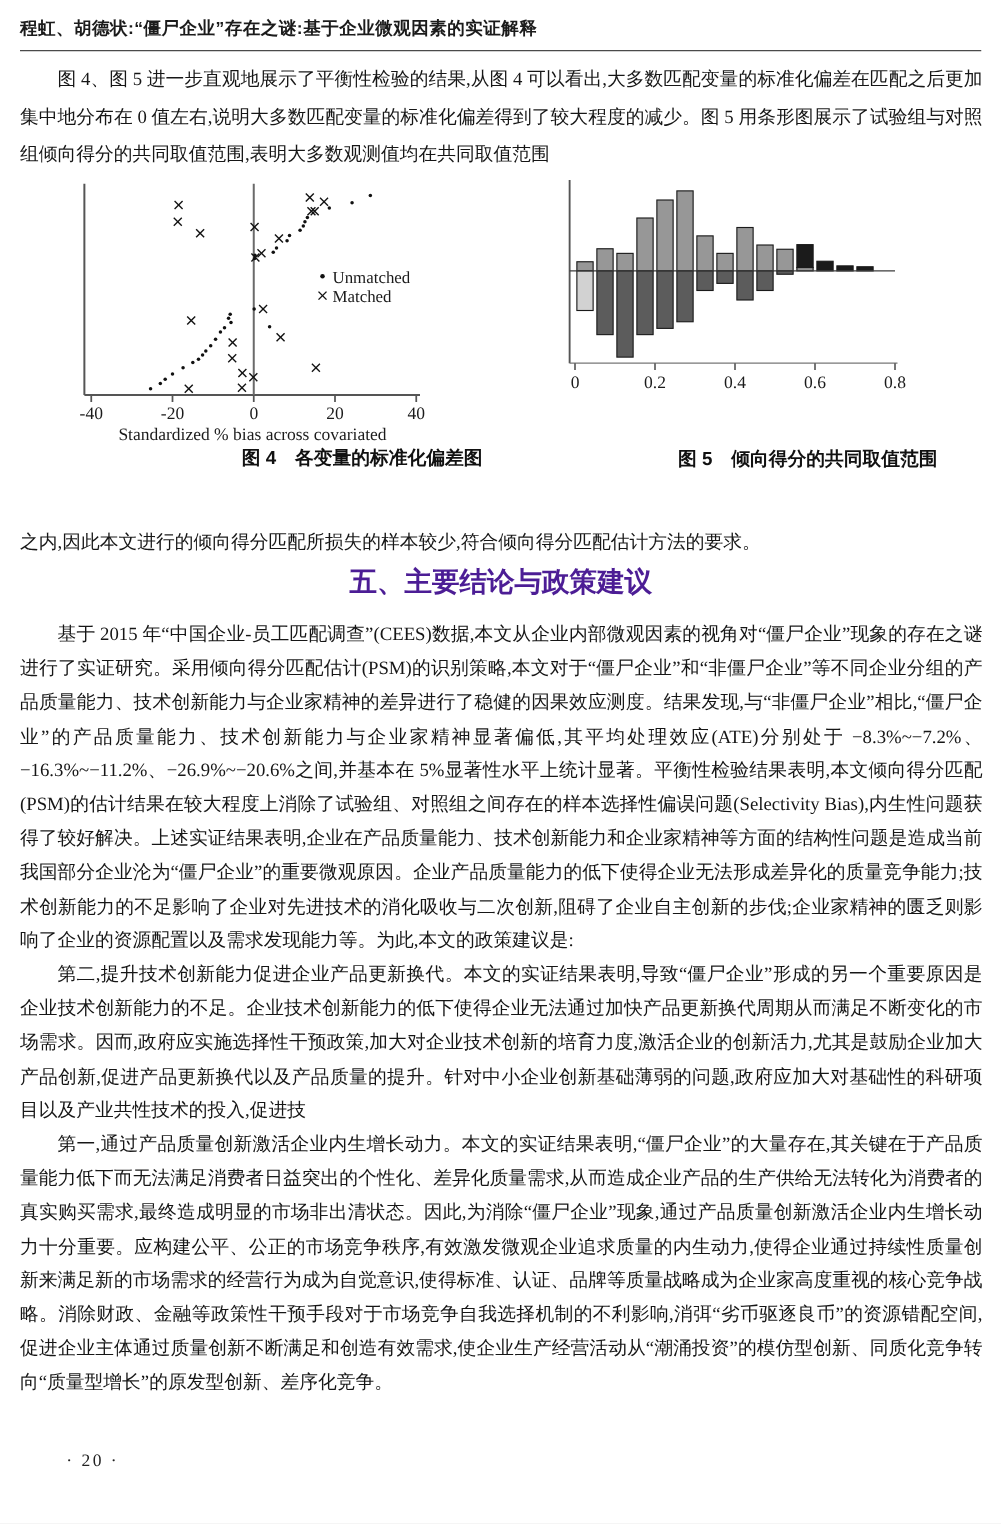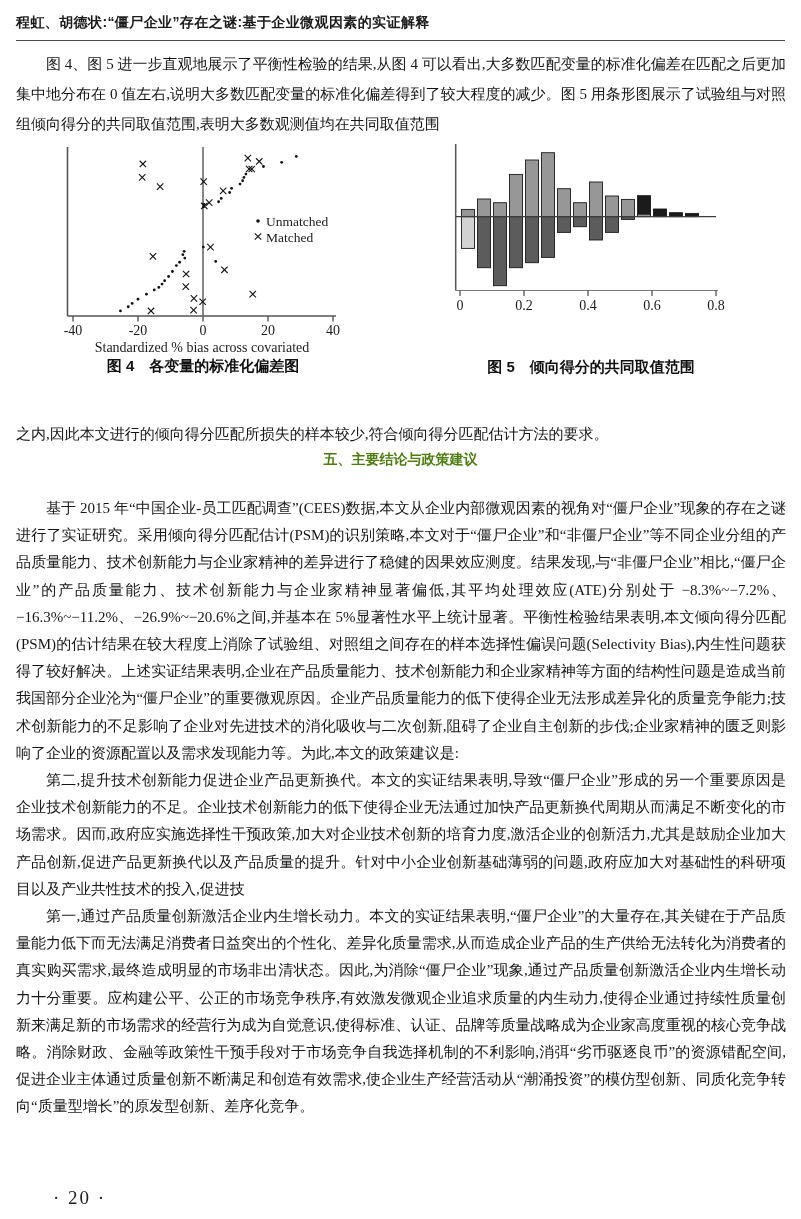--- a/index.html
+++ b/index.html
@@ -16,42 +16,42 @@
   }
   .para{
     position:absolute;left:16px;width:770px;text-align:justify;
     font-size:15px;color:#161616;
   }
   #para1{top:49px;line-height:30px;text-indent:2em;}
   #para2{top:421px;line-height:27px;}
   .section-heading{
     position:absolute;left:0;top:451px;width:801px;text-align:center;
     font-family:"Liberation Sans","DejaVu Sans",sans-serif;
-    font-weight:700;font-size:14px;color:#4d7c0f;
+    font-weight:700;font-size:22px;color:#4c1d95;
   }
   #body3{top:495px;line-height:27.2px;}
   #body3 p{margin:0;text-indent:2em;font-family:Liberation Serif, serif;}
   .fig-svg{position:absolute;}
   #fig4-svg{left:20px;top:145px;}
   #fig5-svg{left:420px;top:140px;}
   .fig-caption{
-    position:absolute;text-align:center;
+    position:absolute;text-align:right;
     font-family:"Liberation Sans","DejaVu Sans",sans-serif;
     font-weight:700;font-size:15px;color:#111;
   }
   #fig4-caption{left:20px;top:357px;width:366px;}
   #fig5-caption{left:432px;top:358px;width:318px;}
   #fig5-legend{
     position:absolute;left:441px;top:316px;width:352px;
     display:grid;grid-template-columns:163px 189px;row-gap:7px;
     font-size:13px;color:#161616;
   }
   .legend-entry{display:flex;align-items:center;gap:8px;}
   .swatch{display:inline-block;width:25px;height:6px;border:1px solid #333;box-sizing:border-box;background:#ccc;flex:0 0 auto;}
-  .page-number{position:absolute;left:53px;top:1187px;font-size:19px;letter-spacing:2px;color:#222;}
+  .page-number{position:absolute;left:53px;top:1162px;font-size:14px;letter-spacing:2px;color:#222;}
 </style>
 </head>
 <body>
 
 <div class="page">
 
   <div class="running-head">程虹、胡德状:“僵尸企业”存在之谜:基于企业微观因素的实证解释</div>
 
   <div class="para" id="para1">图 4、图 5 进一步直观地展示了平衡性检验的结果,从图 4 可以看出,大多数匹配变量的标准化偏差在匹配之后更加集中地分布在 0 值左右,说明大多数匹配变量的标准化偏差得到了较大程度的减少。图 5 用条形图展示了试验组与对照组倾向得分的共同取值范围,表明大多数观测值均在共同取值范围</div>
 

